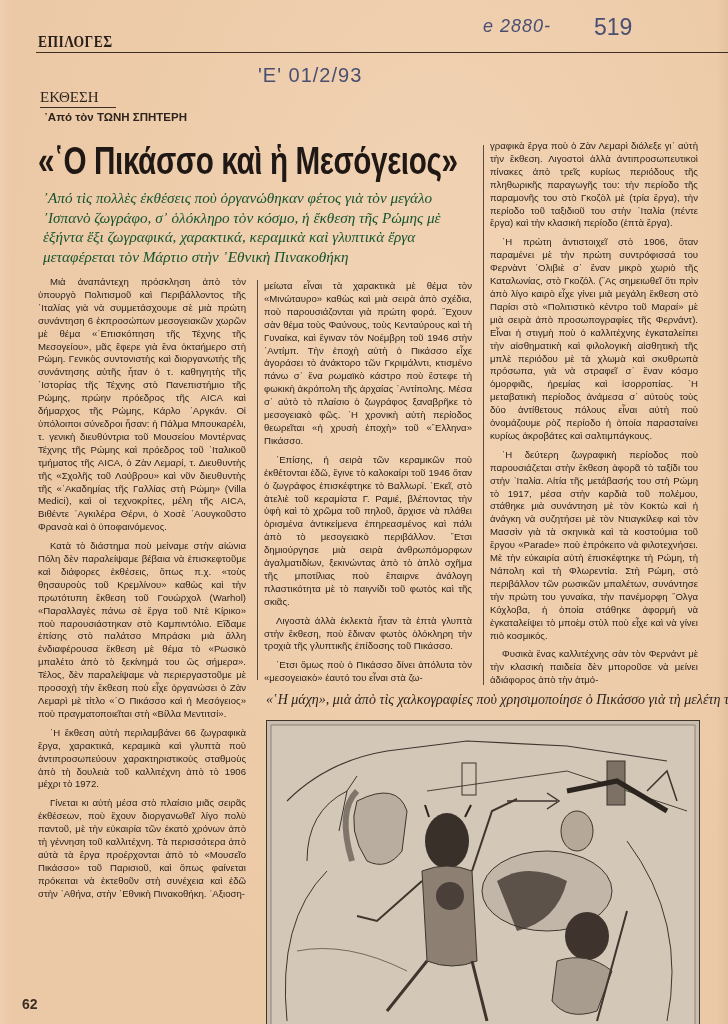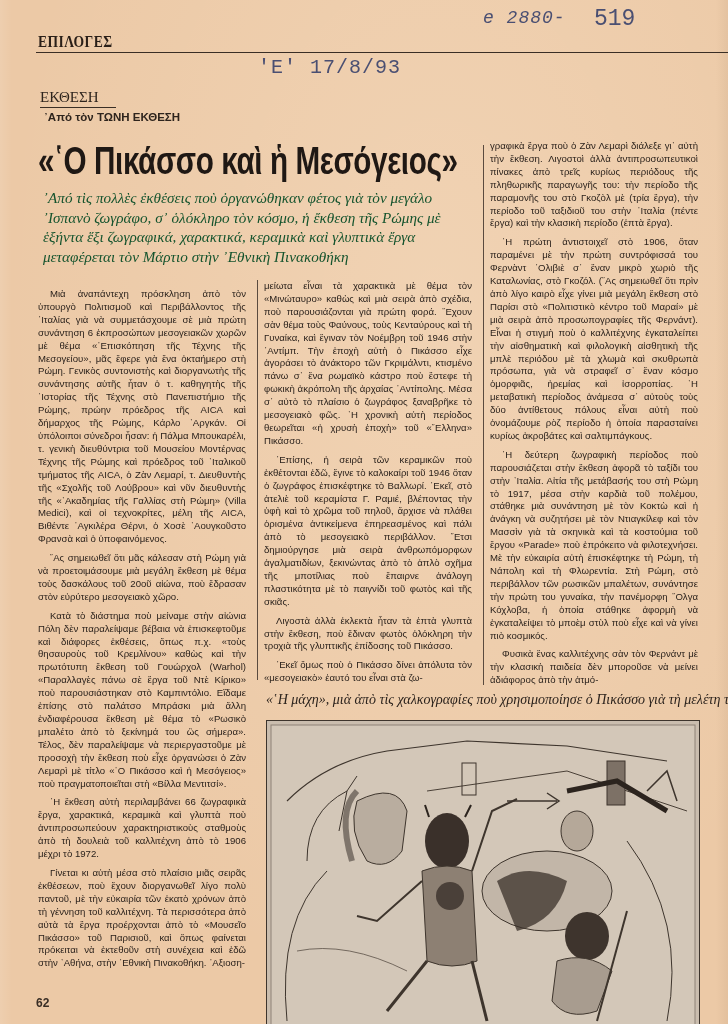--- a/index.html
+++ b/index.html
@@ -5,76 +5,75 @@
   html, body { margin:0; padding:0; }
   body {
     width:728px; height:1024px; overflow:hidden; position:relative;
     background: #ecc9a6;
     background-image:
       linear-gradient(90deg, rgba(255,255,255,0.10) 0px, rgba(255,255,255,0) 12px, rgba(0,0,0,0) 716px, rgba(120,90,60,0.08) 728px),
       radial-gradient(ellipse at 60% 30%, rgba(255,240,220,0.25), rgba(0,0,0,0) 70%);
     font-family: "Liberation Sans", "DejaVu Sans", sans-serif;
     color:#2b221c;
   }
-  .handwrite { position:absolute; font-family:Liberation Mono, monospace; color:#4a4f72; font-weight:normal; }
+  .handwrite { position:absolute; font-family:Liberation Sans, sans-serif; color:#4a4f72; font-weight:normal;margin-top:8px; }
   #hw-catalog { left:483px; top:8px; font-size:18px; letter-spacing:1px; font-style:italic; }
   #hw-num { left:594px; top:6px; font-size:23px; }
   #hw-date { left:258px; top:56px; font-size:20px; letter-spacing:1px; }
   #section-header { position:absolute; left:38px; top:33px; font-family:"Liberation Serif", serif; font-weight:bold; font-size:16px; letter-spacing:0.5px; color:#2a1f18; transform:scaleX(0.85); transform-origin:left; }
   #header-rule { position:absolute; left:36px; top:52px; width:692px; height:0; border-top:1.5px solid #3a2e25; }
   #category { position:absolute; left:40px; top:89px; font-family:Liberation Serif, serif; font-size:15px; color:#2e241d; }
   #category-rule { position:absolute; left:40px; top:107px; width:76px; border-top:1px solid #3a2e25; }
   #byline { position:absolute; left:44px; top:111px; font-size:11.5px; font-weight:bold; color:#2e241d; }
   #headline { position:absolute; left:38px; top:140px; font-family:"Liberation Sans", sans-serif; font-weight:bold; font-size:38px; color:#1f1814; transform:scaleX(0.78); transform-origin:left; white-space:nowrap; letter-spacing:-0.5px; }
   #lede { position:absolute; left:43px; top:188px; width:430px; font-family:"Liberation Serif", serif; font-style:italic; font-size:15.2px; line-height:19.5px; color:#14532d; }
   .col { position:absolute; font-size:9.6px; line-height:12.9px; color:#2b221c; text-align:justify; hyphens:manual; }
   .col p { margin:0 4px 6px 0; text-indent:12px; }
-  #col1 { left:38px; top:288px; width:212px; }
+  #col1 { left:38px; top:276px; width:212px; }
   #col2 { left:264px; top:280px; width:212px; }
   #col3 { left:490px; top:140px; width:212px; }
   .vrule { position:absolute; border-left:1px solid #5a4a3e; }
   #rule1 { left:257px; top:280px; height:400px; }
   #rule2 { left:483px; top:145px; height:540px; }
   #caption { position:absolute; left:266px; top:692px; width:450px; font-family:"Liberation Serif", serif; font-style:italic; font-size:14px; color:#2b221c; white-space:nowrap; }
   #figure { position:absolute; left:266px; top:720px; width:432px; height:304px; background:#cfc3b4; border:1.5px solid #3d342c; overflow:hidden; }
-  #page-num { position:absolute; left:36px; top:996px; font-size:12px; font-weight:bold; color:#3a2e25; }
+  #page-num { position:absolute; left:22px; top:996px; font-size:14px; font-weight:bold; color:#3a2e25; }
 </style>
 </head>
 <body>
 
 <div id="hw-catalog" class="handwrite">e 2880-</div>
 <div id="hw-num" class="handwrite">519</div>
-<div id="hw-date" class="handwrite">'Ε' 17/8/93</div>
+<div id="hw-date" class="handwrite">'Ε' 01/2/93</div>
 
 <div id="section-header">ΕΠΙΛΟΓΕΣ</div>
 <div id="header-rule"></div>
 
 <div id="category">ΕΚΘΕΣΗ</div>
 <div id="category-rule"></div>
-<div id="byline">᾿Από τὸν ΤΩΝΗ ΕΚΘΕΣΗ</div>
+<div id="byline">᾿Από τὸν ΤΩΝΗ ΣΠΗΤΕΡΗ</div>
 
 <div id="headline">«῾Ο Πικάσσο καὶ ἡ Μεσόγειος»</div>
 <div id="lede">᾿Από τὶς πολλὲς ἐκθέσεις ποὺ ὀργανώθηκαν φέτος γιὰ τὸν μεγάλο ᾿Ισπανὸ ζωγράφο, σ᾿ ὁλόκληρο τὸν κόσμο, ἡ ἔκθεση τῆς Ρώμης μὲ ἑξήντα ἕξι ζωγραφικά, χαρακτικά, κεραμικὰ καὶ γλυπτικὰ ἔργα μεταφέρεται τὸν Μάρτιο στὴν ᾿Εθνικὴ Πινακοθήκη</div>
 
 <div class="vrule" id="rule1"></div>
 <div class="vrule" id="rule2"></div>
 
 <div class="col" id="col1">
   <p>Μιὰ ἀναπάντεχη πρόσκληση ἀπὸ τὸν ὑπουργὸ Πολιτισμοῦ καὶ Περιβάλλοντος τῆς ᾿Ιταλίας γιὰ νὰ συμμετάσχουμε σὲ μιὰ πρώτη συνάντηση 6 ἐκπροσώπων μεσογειακῶν χωρῶν μὲ θέμα «᾿Επισκόπηση τῆς Τέχνης τῆς Μεσογείου», μᾶς ἔφερε γιὰ ἕνα ὀκταήμερο στὴ Ρώμη. Γενικὸς συντονιστὴς καὶ διοργανωτὴς τῆς συνάντησης αὐτῆς ἦταν ὁ τ. καθηγητὴς τῆς ῾Ιστορίας τῆς Τέχνης στὸ Πανεπιστήμιο τῆς Ρώμης, πρώην πρόεδρος τῆς AICA καὶ δήμαρχος τῆς Ρώμης, Κάρλο ᾿Αργκάν. Οἱ ὑπόλοιποι σύνεδροι ἦσαν: ἡ Πάλμα Μπουκαρέλι, τ. γενικὴ διευθύντρια τοῦ Μουσείου Μοντέρνας Τέχνης τῆς Ρώμης καὶ πρόεδρος τοῦ ᾿Ιταλικοῦ τμήματος τῆς AICA, ὁ Ζὰν Λεμαρί, τ. Διευθυντὴς τῆς «Σχολῆς τοῦ Λούβρου» καὶ νῦν διευθυντὴς τῆς «᾿Ακαδημίας τῆς Γαλλίας στὴ Ρώμη» (Villa Medici), καὶ οἱ τεχνοκρίτες, μέλη τῆς AICA, Βιθέντε ᾿Αγκιλέρα Θέρνι, ὁ Χοσὲ ᾿Αουγκοῦστο Φρανσὰ καὶ ὁ ὑποφαινόμενος.</p>
-  <p>῞Ας σημειωθεῖ ὅτι μᾶς κάλεσαν στὴ Ρώμη γιὰ νὰ προετοιμάσουμε μιὰ μεγάλη ἔκθεση μὲ θέμα τοὺς δασκάλους τοῦ 20οῦ αἰώνα, ποὺ ἔδρασαν στὸν εὐρύτερο μεσογειακὸ χῶρο.</p>
   <p>Κατὰ τὸ διάστημα ποὺ μείναμε στὴν αἰώνια Πόλη δὲν παραλείψαμε βέβαια νὰ ἐπισκεφτοῦμε καὶ διάφορες ἐκθέσεις, ὅπως π.χ. «τοὺς θησαυροὺς τοῦ Κρεμλίνου» καθὼς καὶ τὴν πρωτότυπη ἔκθεση τοῦ Γουώρχολ (Warhol) «Παραλλαγὲς πάνω σὲ ἔργα τοῦ Ντὲ Κίρικο» ποὺ παρουσιάστηκαν στὸ Καμπιντόλιο. Εἴδαμε ἐπίσης στὸ παλάτσο Μπράσκι μιὰ ἄλλη ἐνδιαφέρουσα ἔκθεση μὲ θέμα τὸ «Ρωσικὸ μπαλέτο ἀπὸ τὸ ξεκίνημά του ὣς σήμερα». Τέλος, δὲν παραλείψαμε νὰ περιεργαστοῦμε μὲ προσοχὴ τὴν ἔκθεση ποὺ εἶχε ὀργανώσει ὁ Ζὰν Λεμαρὶ μὲ τίτλο «῾Ο Πικάσσο καὶ ἡ Μεσόγειος» ποὺ πραγματοποιεῖται στὴ «Βίλλα Μεντιτσί».</p>
   <p>῾Η ἔκθεση αὐτὴ περιλαμβάνει 66 ζωγραφικὰ ἔργα, χαρακτικά, κεραμικὰ καὶ γλυπτὰ ποὺ ἀντιπροσωπεύουν χαρακτηριστικοὺς σταθμοὺς ἀπὸ τὴ δουλειὰ τοῦ καλλιτέχνη ἀπὸ τὸ 1906 μέχρι τὸ 1972.</p>
   <p>Γίνεται κι αὐτὴ μέσα στὸ πλαίσιο μιᾶς σειρᾶς ἐκθέσεων, ποὺ ἔχουν διοργανωθεῖ λίγο πολὺ παντοῦ, μὲ τὴν εὐκαιρία τῶν ἑκατὸ χρόνων ἀπὸ τὴ γέννηση τοῦ καλλιτέχνη. Τὰ περισσότερα ἀπὸ αὐτὰ τὰ ἔργα προέρχονται ἀπὸ τὸ «Μουσεῖο Πικάσσο» τοῦ Παρισιοῦ, καὶ ὅπως φαίνεται πρόκειται νὰ ἐκτεθοῦν στὴ συνέχεια καὶ ἐδῶ στὴν ᾿Αθήνα, στὴν ᾿Εθνικὴ Πινακοθήκη. ᾿Αξιοση-</p>
 </div>
 
 <div class="col" id="col2">
   <p style="text-indent:0">μείωτα εἶναι τὰ χαρακτικὰ μὲ θέμα τὸν «Μινώταυρο» καθὼς καὶ μιὰ σειρὰ ἀπὸ σχέδια, ποὺ παρουσιάζονται γιὰ πρώτη φορά. ῎Εχουν σὰν θέμα τοὺς Φαύνους, τοὺς Κενταύρους καὶ τὴ Γυναίκα, καὶ ἔγιναν τὸν Νοέμβρη τοῦ 1946 στὴν ᾿Αντίμπ. Τὴν ἐποχὴ αὐτὴ ὁ Πικάσσο εἶχε ἀγοράσει τὸ ἀνάκτορο τῶν Γκριμάλντι, κτισμένο πάνω σ᾿ ἕνα ρωμαϊκὸ κάστρο ποὺ ἔστεφε τὴ φωκικὴ ἀκρόπολη τῆς ἀρχαίας ᾿Αντίπολης. Μέσα σ᾿ αὐτὸ τὸ πλαίσιο ὁ ζωγράφος ξαναβρῆκε τὸ μεσογειακὸ φῶς. ῾Η χρονικὴ αὐτὴ περίοδος θεωρεῖται «ἡ χρυσὴ ἐποχὴ» τοῦ «῞Ελληνα» Πικάσσο.</p>
   <p>᾿Επίσης, ἡ σειρὰ τῶν κεραμικῶν ποὺ ἐκθέτονται ἐδῶ, ἔγινε τὸ καλοκαίρι τοῦ 1946 ὅταν ὁ ζωγράφος ἐπισκέφτηκε τὸ Βαλλωρί. ᾿Εκεῖ, στὸ ἀτελιὲ τοῦ κεραμίστα Γ. Ραμιέ, βλέποντας τὴν ὑφὴ καὶ τὸ χρῶμα τοῦ πηλοῦ, ἄρχισε νὰ πλάθει ὁρισμένα ἀντικείμενα ἐπηρεασμένος καὶ πάλι ἀπὸ τὸ μεσογειακὸ περιβάλλον. ῎Ετσι δημιούργησε μιὰ σειρὰ ἀνθρωπόμορφων ἀγαλματιδίων, ξεκινώντας ἀπὸ τὸ ἁπλὸ σχῆμα τῆς μποτίλιας ποὺ ἔπαιρνε ἀνάλογη πλαστικότητα μὲ τὸ παιγνίδι τοῦ φωτὸς καὶ τῆς σκιᾶς.</p>
   <p>Λιγοστὰ ἀλλὰ ἐκλεκτὰ ἦταν τὰ ἑπτὰ γλυπτὰ στὴν ἔκθεση, ποὺ ἔδιναν φωτὸς ὁλόκληρη τὴν τροχιὰ τῆς γλυπτικῆς ἐπίδοσης τοῦ Πικάσσο.</p>
-  <p>᾿Εκεῖ ὅμως ποὺ ὁ Πικάσσο δίνει ἀπόλυτα τὸν «μεσογειακὸ» ἑαυτό του εἶναι στὰ ζω-</p>
+  <p>᾿Ετσι ὅμως ποὺ ὁ Πικάσσο δίνει ἀπόλυτα τὸν «μεσογειακὸ» ἑαυτό του εἶναι στὰ ζω-</p>
 </div>
 
 <div class="col" id="col3">
   <p style="text-indent:0">γραφικὰ ἔργα ποὺ ὁ Ζὰν Λεμαρὶ διάλεξε γι᾿ αὐτὴ τὴν ἔκθεση. Λιγοστοὶ ἀλλὰ ἀντιπροσωπευτικοὶ πίνακες ἀπὸ τρεῖς κυρίως περιόδους τῆς πληθωρικῆς παραγωγῆς του: τὴν περίοδο τῆς παραμονῆς του στὸ Γκοζὸλ μὲ (τρία ἔργα), τὴν περίοδο τοῦ ταξιδιοῦ του στὴν ᾿Ιταλία (πέντε ἔργα) καὶ τὴν κλασικὴ περίοδο (ἑπτὰ ἔργα).</p>
   <p>῾Η πρώτη ἀντιστοιχεῖ στὸ 1906, ὅταν παραμένει μὲ τὴν πρώτη συντρόφισσά του Φερνὰντ ᾿Ολιβιὲ σ᾿ ἕναν μικρὸ χωριὸ τῆς Καταλωνίας, στὸ Γκοζόλ. (῞Ας σημειωθεῖ ὅτι πρὶν ἀπὸ λίγο καιρὸ εἶχε γίνει μιὰ μεγάλη ἔκθεση στὸ Παρίσι στὸ «Πολιτιστικὸ κέντρο τοῦ Μαραί» μὲ μιὰ σειρὰ ἀπὸ προσωπογραφίες τῆς Φερνάντ). Εἶναι ἡ στιγμὴ ποὺ ὁ καλλιτέχνης ἐγκαταλείπει τὴν αἰσθηματικὴ καὶ φιλολογικὴ αἰσθητικὴ τῆς μπλὲ περιόδου μὲ τὰ χλωμὰ καὶ σκυθρωπὰ πρόσωπα, γιὰ νὰ στραφεῖ σ᾿ ἕναν κόσμο ὁμορφιᾶς, ἠρεμίας καὶ ἰσορροπίας. ῾Η μεταβατικὴ περίοδος ἀνάμεσα σ᾿ αὐτοὺς τοὺς δύο ἀντίθετους πόλους εἶναι αὐτὴ ποὺ ὀνομάζουμε ρὸζ περίοδο ἡ ὁποία παρασταίνει κυρίως ἀκροβάτες καὶ σαλτιμπάγκους.</p>
   <p>῾Η δεύτερη ζωγραφικὴ περίοδος ποὺ παρουσιάζεται στὴν ἔκθεση ἀφορᾶ τὸ ταξίδι του στὴν ᾿Ιταλία. Αἰτία τῆς μετάβασής του στὴ Ρώμη τὸ 1917, μέσα στὴν καρδιὰ τοῦ πολέμου, στάθηκε μιὰ συνάντηση μὲ τὸν Κοκτὼ καὶ ἡ ἀνάγκη νὰ συζητήσει μὲ τὸν Ντιαγκίλεφ καὶ τὸν Μασσὶν γιὰ τὰ σκηνικὰ καὶ τὰ κοστούμια τοῦ ἔργου «Parade» ποὺ ἐπρόκειτο νὰ φιλοτεχνήσει. Μὲ τὴν εὐκαιρία αὐτὴ ἐπισκέφτηκε τὴ Ρώμη, τὴ Νάπολη καὶ τὴ Φλωρεντία. Στὴ Ρώμη, στὸ περιβάλλον τῶν ρωσικῶν μπαλέτων, συνάντησε τὴν πρώτη του γυναίκα, τὴν πανέμορφη ῎Ολγα Κόχλοβα, ἡ ὁποία στάθηκε ἀφορμὴ νὰ ἐγκαταλείψει τὸ μποὲμ στὺλ ποὺ εἶχε καὶ νὰ γίνει πιὸ κοσμικός.</p>
   <p>Φυσικὰ ἕνας καλλιτέχνης σὰν τὸν Φερνάντ μὲ τὴν κλασικὴ παιδεία δὲν μποροῦσε νὰ μείνει ἀδιάφορος ἀπὸ τὴν ἀτμό-</p>
 </div>
 
 <div id="caption">«῾Η μάχη», μιὰ ἀπὸ τὶς χαλκογραφίες ποὺ χρησιμοποίησε ὁ Πικάσσο γιὰ τὴ μελέτη τῆς Γκουέρνικα</div>

